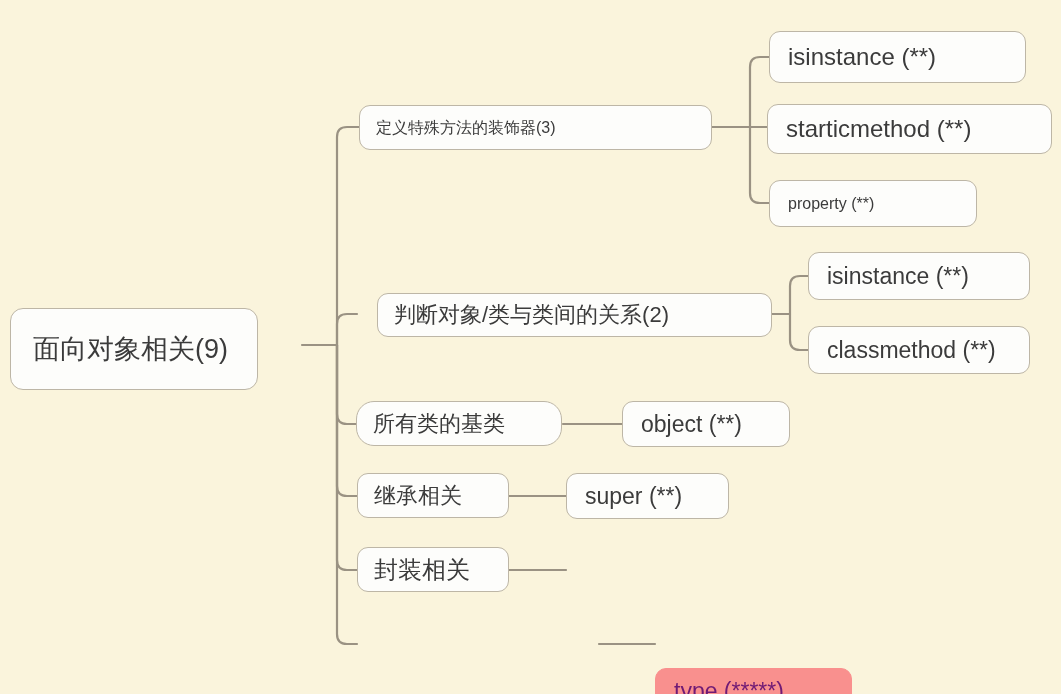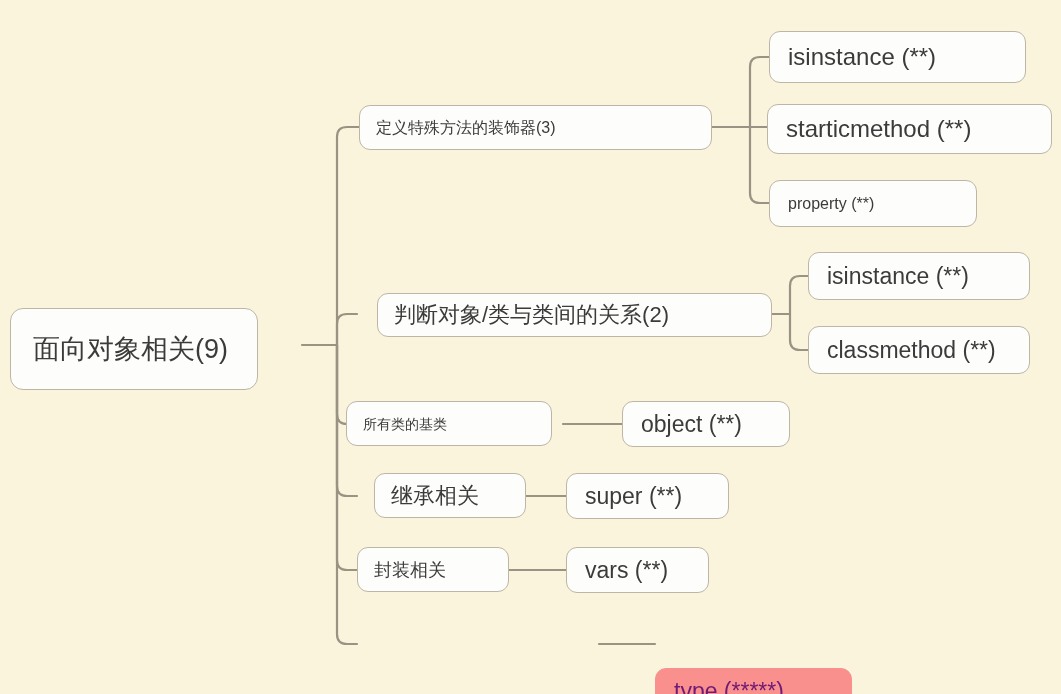--- a/index.html
+++ b/index.html
@@ -106,42 +106,39 @@
   </div>
 
   <div class="node" style="left:808px; top:252px; width:222px; height:48px; padding:0 18px; font-size:23px;">
     <span class="node-label">isinstance (**)</span>
   </div>
 
   <div class="node" style="left:808px; top:326px; width:222px; height:48px; padding:0 18px; font-size:23px;">
     <span class="node-label">classmethod (**)</span>
   </div>
 
-  <div class="node" style="left:346px; top:401px; width:206px; height:45px; padding:0 16px; font-size:14px;">
+  <div class="node" style="left:356px; top:401px; width:206px; height:45px; padding:0 16px; font-size:22px;border-radius:18px;">
     <span class="node-label">所有类的基类</span>
   </div>
 
   <div class="node" style="left:622px; top:401px; width:168px; height:46px; padding:0 18px; font-size:23px;">
     <span class="node-label">object (**)</span>
   </div>
 
-  <div class="node" style="left:357px; top:473px; width:152px; height:45px; padding:0 16px; font-size:22px;margin-left:17px;">
+  <div class="node" style="left:357px; top:473px; width:152px; height:45px; padding:0 16px; font-size:22px;">
     <span class="node-label">继承相关</span>
   </div>
 
   <div class="node" style="left:566px; top:473px; width:163px; height:46px; padding:10px 18px; font-size:23px;">
     <span class="node-label">super (**)</span>
   </div>
 
-  <div class="node" style="left:357px; top:547px; width:152px; height:45px; padding:0 16px; font-size:18px;">
+  <div class="node" style="left:357px; top:547px; width:152px; height:45px; padding:0 16px; font-size:24px;">
     <span class="node-label">封装相关</span>
   </div>
 
-  <div class="node" style="left:566px; top:547px; width:143px; height:46px; padding:0 18px; font-size:23px;">
-    <span class="node-label">vars (**)</span>
-  </div>
 
 
   <div class="node highlight" style="left:655px; top:620px; width:197px; height:46px; padding:0 18px; font-size:23px;">
     <span class="node-label">type  (*****)</span>
   </div>
 
 </div>
 
 </body></html>

